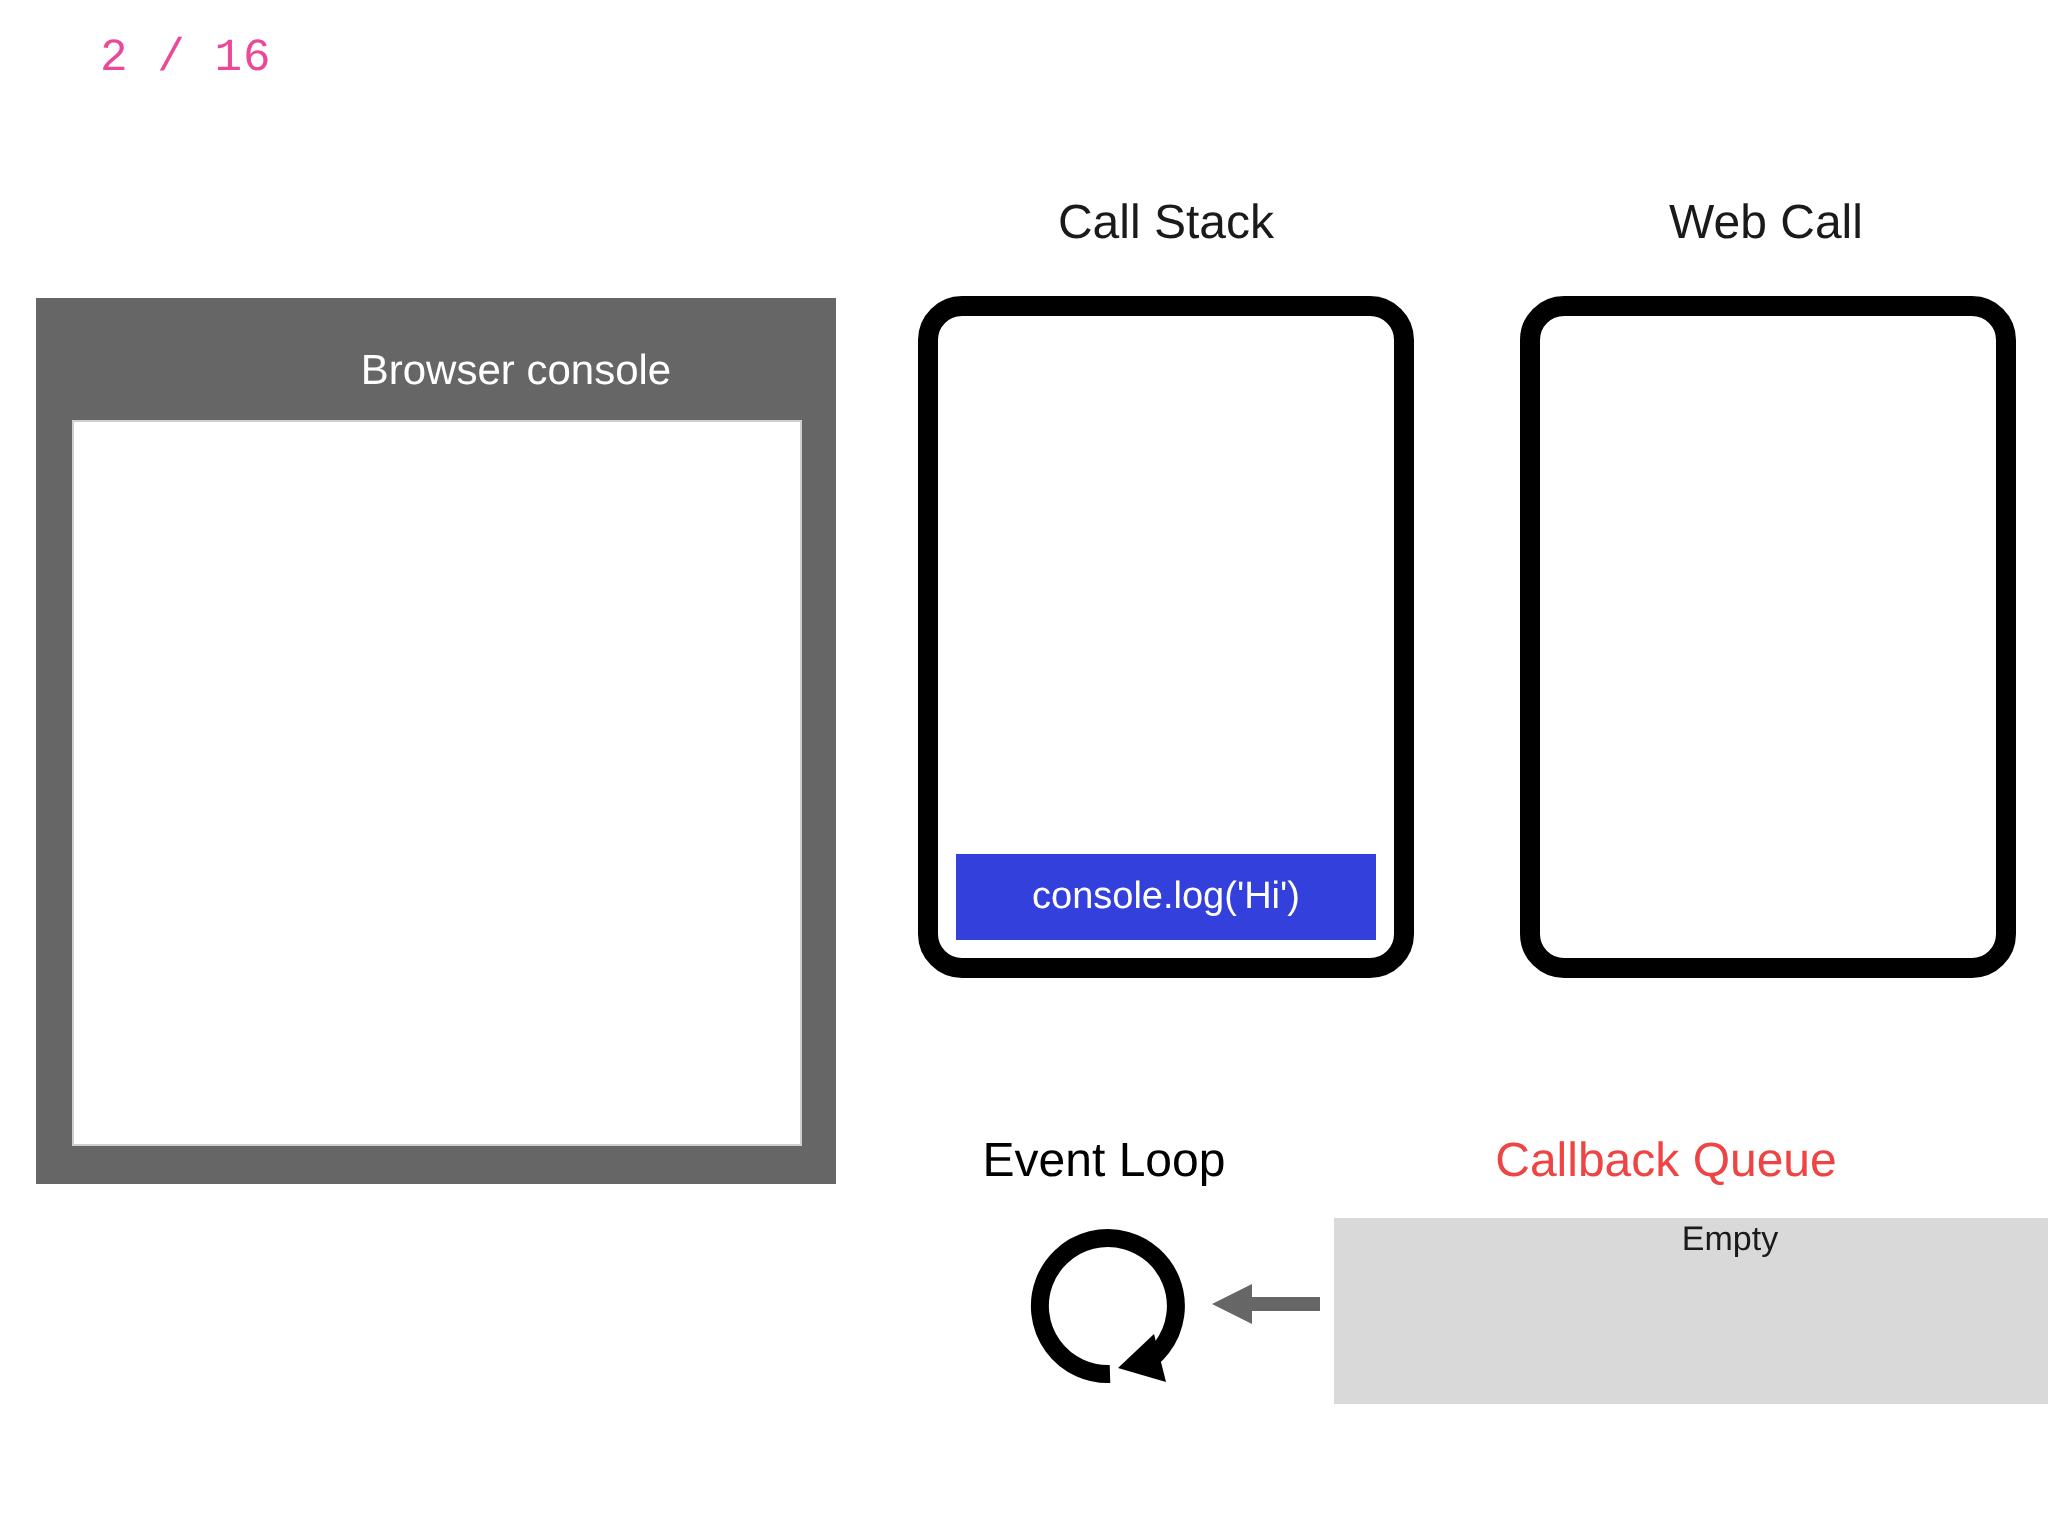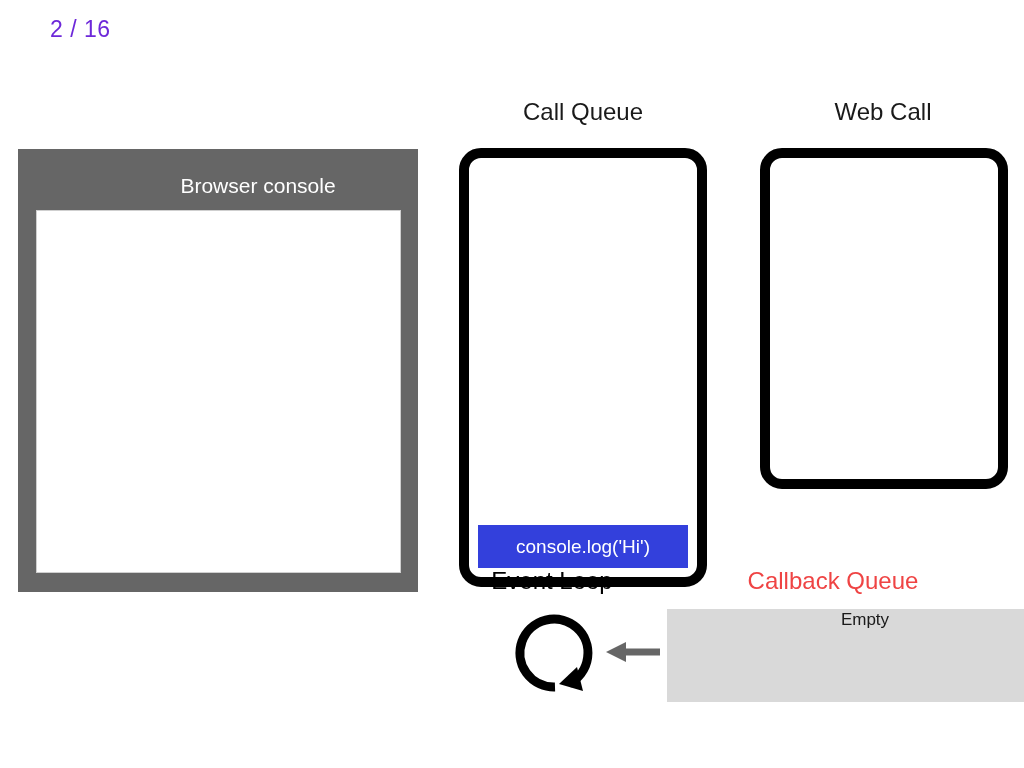--- a/index.html
+++ b/index.html
@@ -17,22 +17,23 @@
     -webkit-font-smoothing: antialiased;
   }
 
   
   .slide-counter {
     position: absolute;
     left: 50px;
     top: 14px;
     font-size: 23px;
     line-height: 30px;
-    color: #6d28d9;
+    color: #ec4899;
     letter-spacing: 0.5px;
+    font-family: Liberation Mono, monospace;
   }
 
   
   .console-panel {
     position: absolute;
     left: 18px;
     top: 149px;
     width: 400px;
     height: 443px;
     background: #666666;
@@ -78,21 +79,21 @@
   #call-stack-heading { left: 460px; top: 97px; width: 246px; }
   #web-apis-heading   { left: 760px; top: 97px; width: 246px; }
 
   .frame-box {
     position: absolute;
     background: #ffffff;
     border: 10px solid #000000;
     border-radius: 22px;
     box-sizing: border-box;
   }
-  #call-stack-box { left: 459px; top: 148px; width: 248px; height: 439px; }
+  #call-stack-box { left: 459px; top: 148px; width: 248px; height: 341px; }
   #web-apis-box   { left: 760px; top: 148px; width: 248px; height: 341px; }
 
   .stack-items {
     position: absolute;
     left: 9px;
     right: 9px;
     bottom: 9px;
     display: flex;
     flex-direction: column-reverse;
   }
@@ -179,21 +180,21 @@
 
 <div class="slide-counter">2 / 16</div>
 
 <div class="console-panel">
   <div class="console-title">Browser console</div>
   <div class="console-screen">
     <div class="console-log-list"></div>
   </div>
 </div>
 
-<div class="panel-heading" id="call-stack-heading">Call Queue</div>
+<div class="panel-heading" id="call-stack-heading">Call Stack</div>
 <div class="frame-box" id="call-stack-box">
   <div class="stack-items">
     <div class="stack-frame">console.log('Hi')</div>
   </div>
 </div>
 
 <div class="panel-heading" id="web-apis-heading">Web Call</div>
 <div class="frame-box" id="web-apis-box">
   <div class="queue-items"></div>
 </div>

